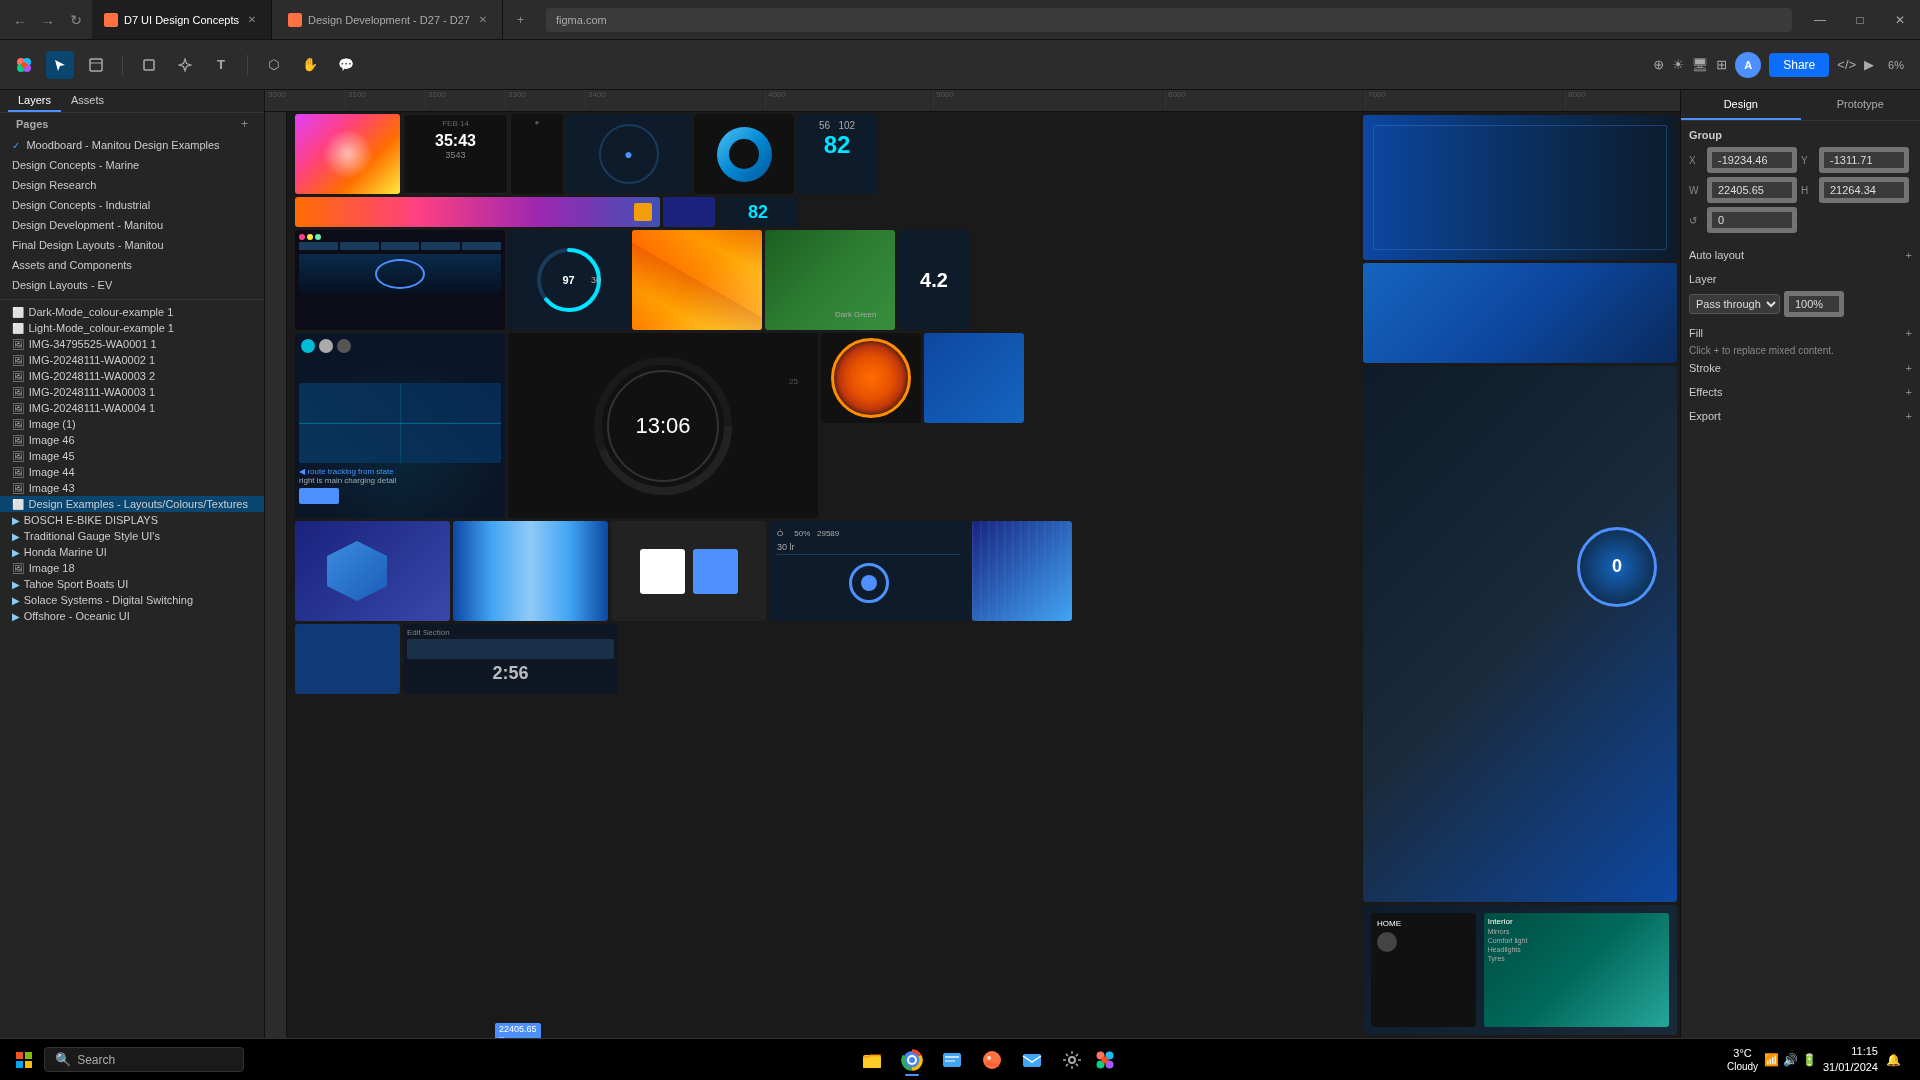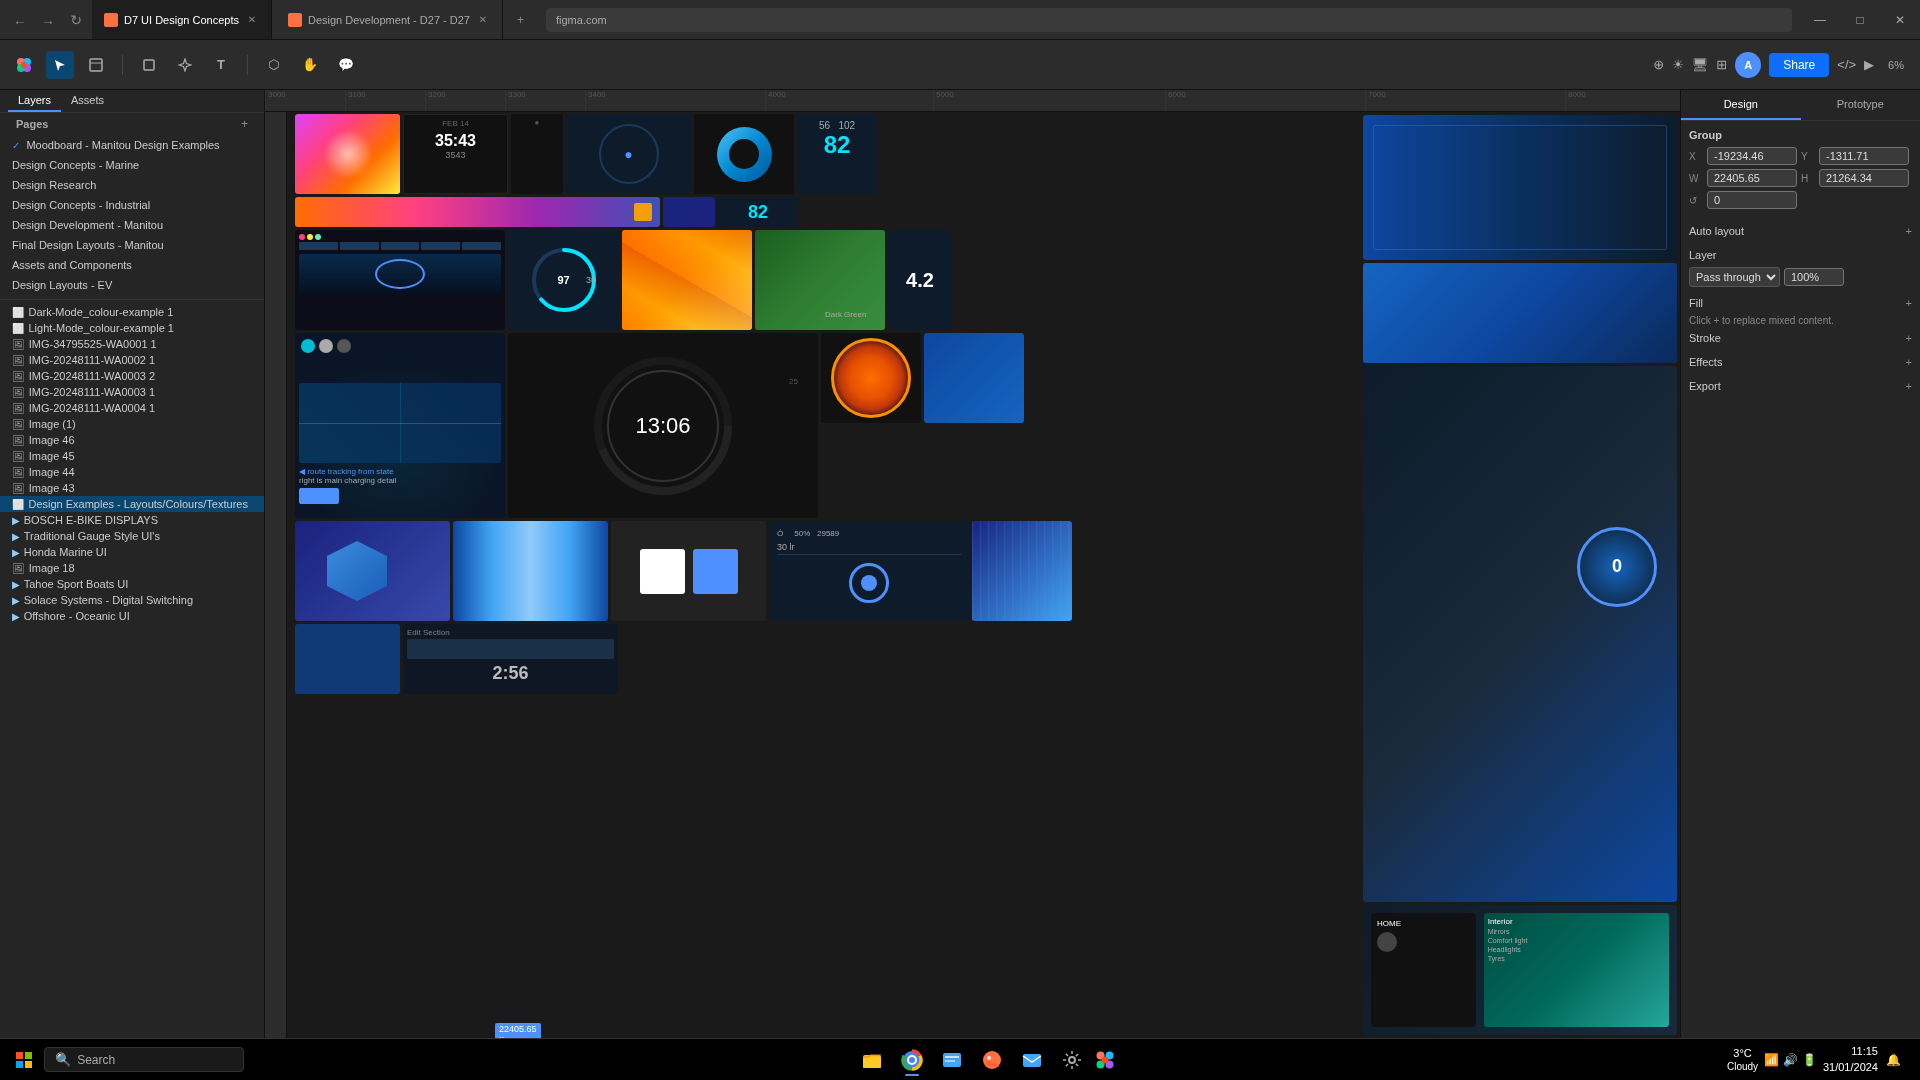--- a/index.html
+++ b/index.html
@@ -32,21 +32,21 @@
     .canvas-content { position: absolute; top: 22px; left: 22px; right: 0; bottom: 0; overflow: hidden; background: #1a1a1a; }
 
     
     .right-sidebar { width: 240px; background: #252526; border-left: 1px solid #111; display: flex; flex-direction: column; flex-shrink: 0; overflow: hidden; }
     .right-tabs { display: flex; border-bottom: 1px solid #333; }
     .right-tab { flex: 1; padding: 8px; text-align: center; font-size: 11px; color: #aaa; cursor: pointer; border-bottom: 2px solid transparent; }
     .right-tab.active { color: #fff; border-bottom-color: #4d90fe; }
     .right-panel { flex: 1; overflow-y: auto; padding: 8px; }
     .prop-section { margin-bottom: 10px; }
     .prop-row { display: flex; align-items: center; gap: 4px; margin-bottom: 4px; }
-    .prop-field { background: #3a3a3a; border: 1px solid #737373; border-radius: 3px; padding: 2px 6px; font-size: 11px; color: #ddd; width: 90px; }
+    .prop-field { background: #3a3a3a; border: 5px solid #737373; border-radius: 3px; padding: 2px 6px; font-size: 11px; color: #ddd; width: 90px; }
     .prop-field-sm { width: 60px; }
     .prop-title { font-size: 11px; color: #ccc; font-weight: 600; margin-bottom: 6px; }
     .section-header { display: flex; justify-content: space-between; padding: 6px 0; font-size: 11px; color: #ccc; cursor: pointer; }
     .section-header .plus { color: #888; }
     .fill-placeholder { font-size: 10px; color: #888; }
 
     
     .toolbar { height: 50px; background: #2c2c2c; border-bottom: 1px solid #111; display: flex; align-items: center; padding: 0 10px; gap: 8px; flex-shrink: 0; }
     .tool-btn { width: 28px; height: 28px; display: flex; align-items: center; justify-content: center; border-radius: 4px; cursor: pointer; color: #aaa; font-size: 14px; }
     .tool-btn.active { background: #094771; color: #fff; }
@@ -378,41 +378,41 @@
               <div style="height:8px;background:#1a3a5c;border-radius:1px;"></div>
               <div style="height:8px;background:#1a3a5c;border-radius:1px;"></div>
               <div style="height:8px;background:#1a3a5c;border-radius:1px;"></div>
               <div style="height:8px;background:#1a3a5c;border-radius:1px;"></div>
             </div>
             <div style="margin-top:4px;height:40px;background:linear-gradient(180deg,#0a2a4a 0%,#051020 100%);border-radius:2px;display:flex;align-items:center;justify-content:center;">
               <div style="width:50px;height:30px;border-radius:50%;border:2px solid #4d90fe;"></div>
             </div>
           </div>
 
-          <div style="width:111px;height:100px;background:#0d1b2a;border-radius:3px;display:flex;align-items:center;justify-content:center;">
+          <div style="width:121px;height:100px;background:#0d1b2a;border-radius:3px;display:flex;align-items:center;justify-content:center;">
             <div style="position:relative;width:70px;height:70px;">
               <svg width="70" height="70" viewBox="0 0 70 70">
                 <circle cx="35" cy="35" r="30" fill="none" stroke="#1a3a5c" stroke-width="4"></circle>
                 <circle cx="35" cy="35" r="30" fill="none" stroke="#00e5ff" stroke-width="4" stroke-dasharray="120 70" stroke-linecap="round" transform="rotate(-90 35 35)"></circle>
               </svg>
               <div style="position:absolute;top:50%;left:50%;transform:translate(-50%,-50%);font-size:11px;color:#fff;font-weight:bold;">97</div>
             </div>
             <div style="position:absolute;margin-left:55px;font-size:9px;color:#aaa;">30</div>
           </div>
 
           <div style="width:130px;height:100px;background:linear-gradient(135deg,#ff6d00,#ff8f00,#ffd54f);border-radius:3px;overflow:hidden;">
             <div style="width:100%;height:100%;background:repeating-linear-gradient(30deg,rgba(255,100,0,0.3) 0%,rgba(255,200,0,0.3) 25%,rgba(200,50,0,0.3) 50%);"></div>
           </div>
 
           <div style="width:130px;height:100px;background:#1a2a1a;border-radius:3px;">
             <div style="width:100%;height:100%;background:linear-gradient(135deg,#1b5e20,#2e7d32,#388e3c);border-radius:3px;"></div>
             <div style="position:absolute;margin-top:-20px;margin-left:70px;font-size:8px;color:#aaa;">Dark Green</div>
           </div>
 
-          <div style="width:64px;height:100px;background:#0d1b2a;border-radius:8px;display:flex;align-items:center;justify-content:center;flex-direction:column;">
+          <div style="width:72px;height:100px;background:#0d1b2a;border-radius:8px;display:flex;align-items:center;justify-content:center;flex-direction:column;">
             <span style="font-size:20px;color:#fff;font-weight:bold;">4.2</span>
           </div>
         </div>
 
         <div style="display:flex; gap:3px; margin-top:3px; align-items:flex-start;">
 
           <div style="width:210px;height:185px;background:#0a1628;border-radius:3px;position:relative;overflow:hidden;">
             <div style="display:flex;gap:4px;padding:6px;">
               <div style="width:14px;height:14px;border-radius:50%;background:#00bcd4;"></div>
               <div style="width:14px;height:14px;border-radius:50%;background:#aaa;"></div>

